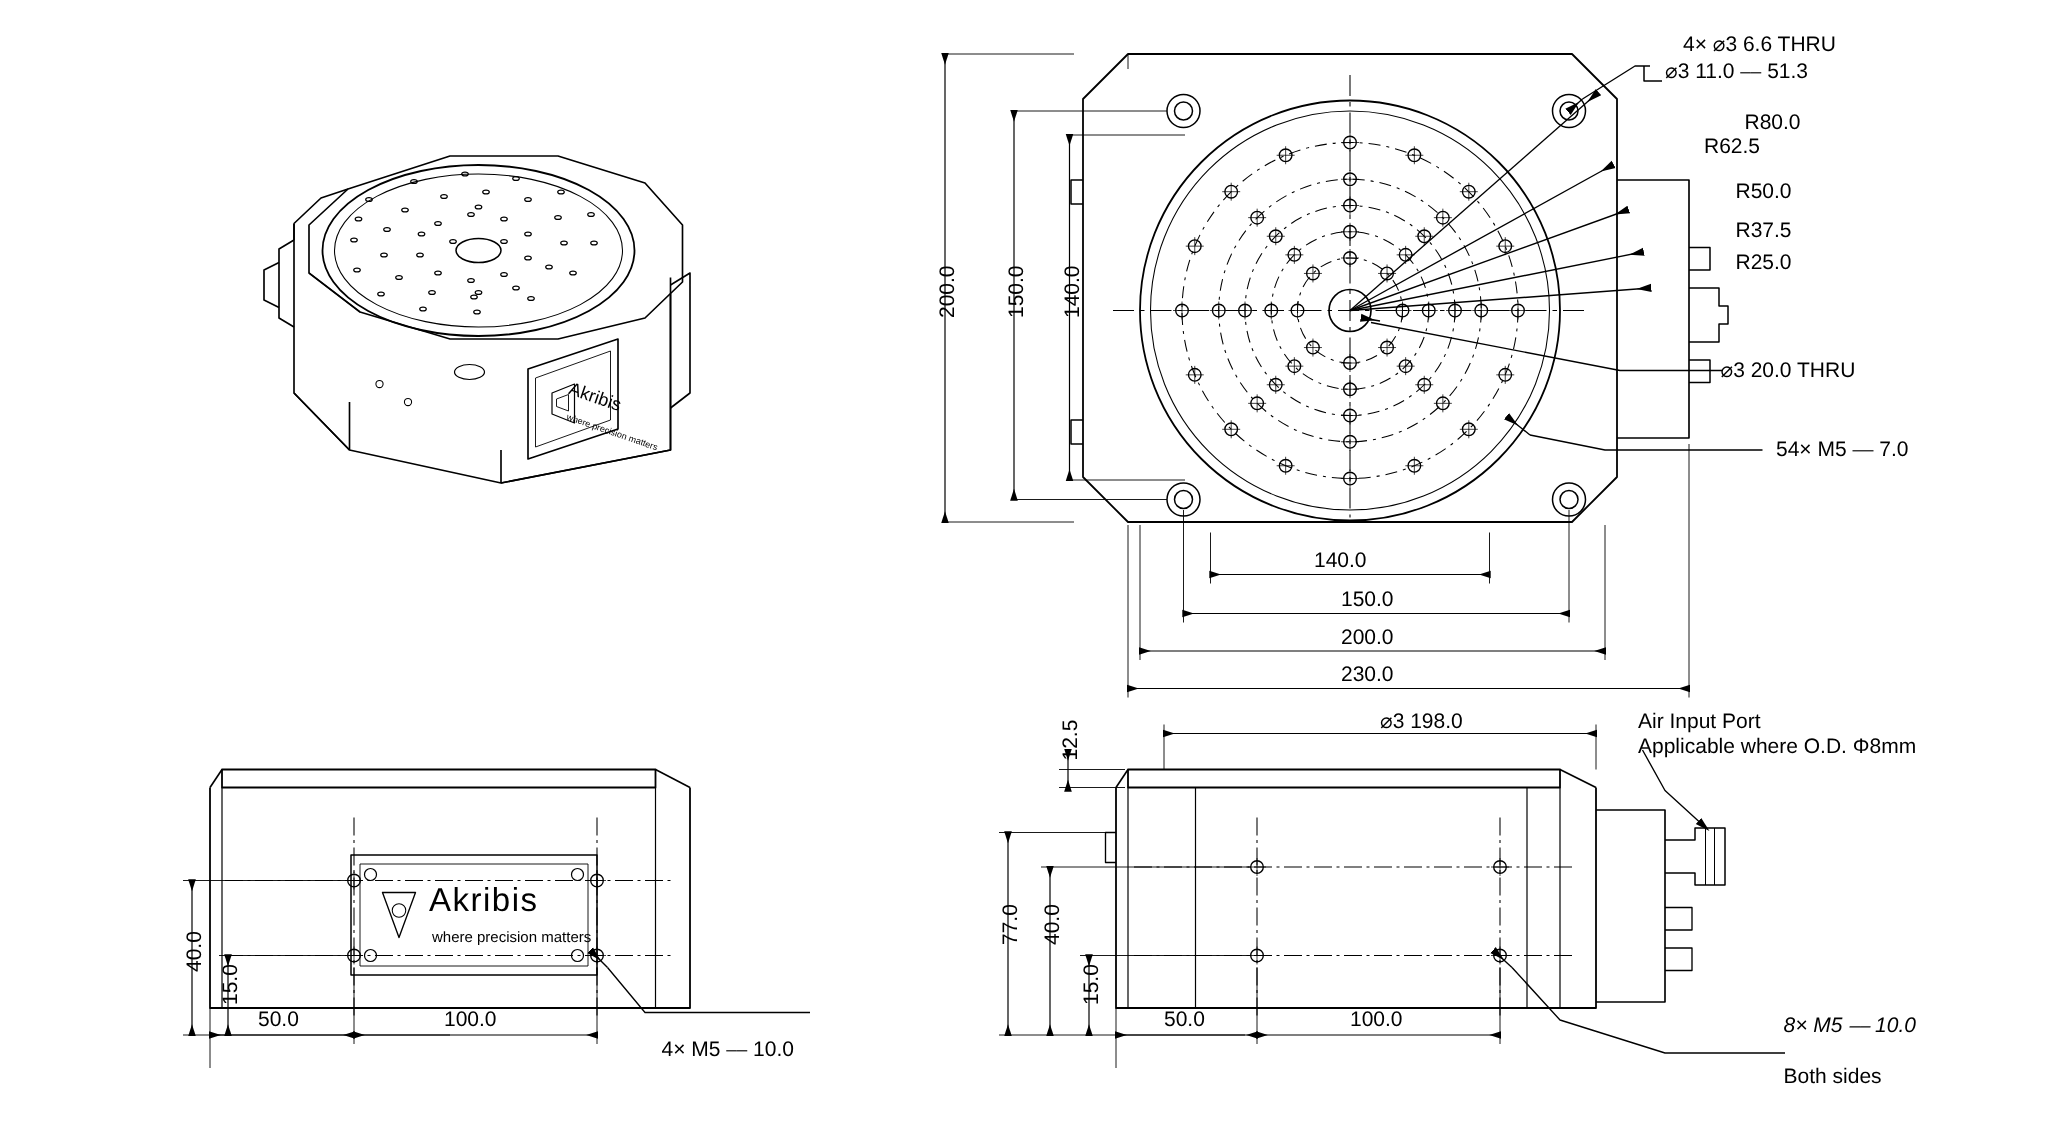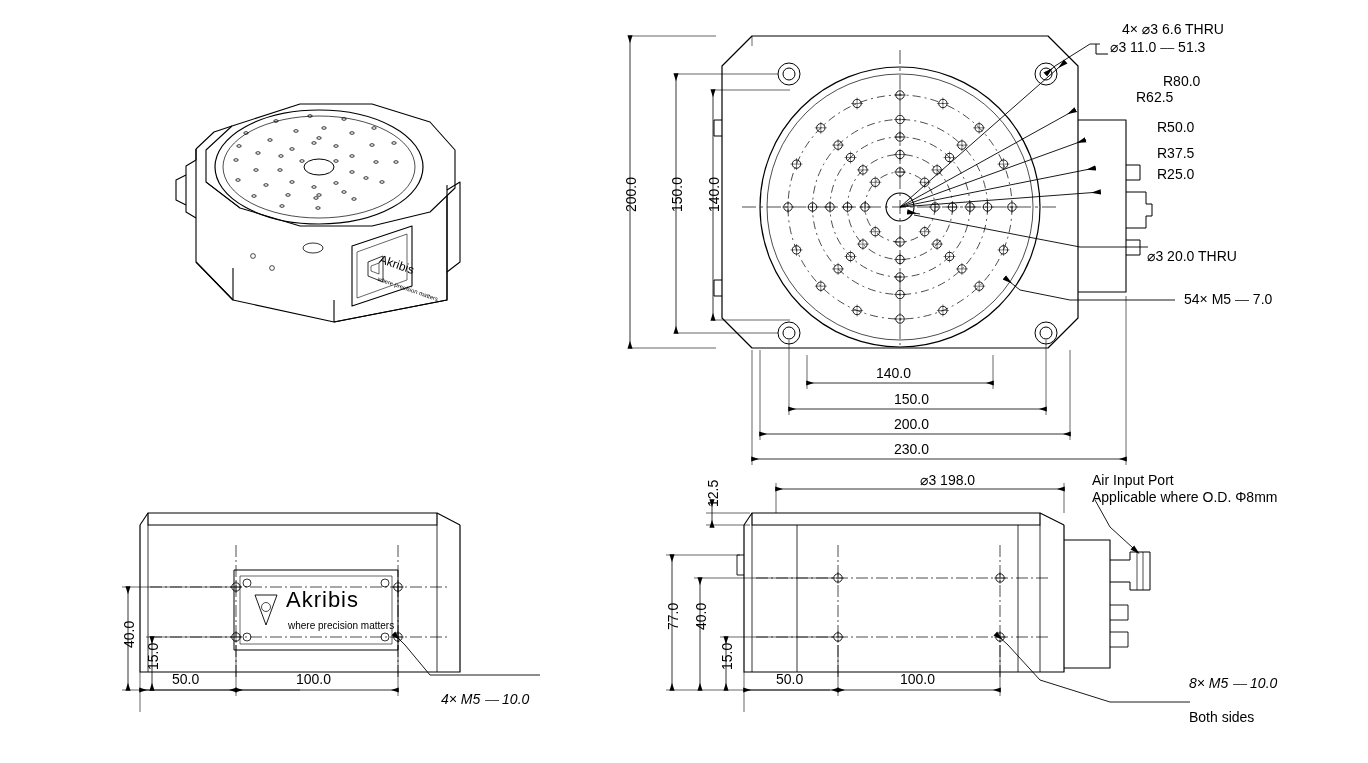--- a/index.html
+++ b/index.html
@@ -427,21 +427,21 @@
     </g>
   </svg>
 
   <div class="lbl" style="left:1122px; top:22px;">4× ⌀3 6.6 THRU</div>
   <div class="lbl" style="left:1110px; top:40px;">⌀3 11.0 ⎯⎯ 51.3</div>
   <div class="lbl" style="left:1132px; top:74px;margin-left:31px;">R80.0</div>
   <div class="lbl" style="left:1136px; top:90px;">R62.5</div>
   <div class="lbl" style="left:1157px; top:120px;">R50.0</div>
   <div class="lbl" style="left:1157px; top:146px;">R37.5</div>
   <div class="lbl" style="left:1157px; top:167px;">R25.0</div>
-  <div class="lbl" style="left:1147px; top:249px;text-align:right;">⌀3 20.0 THRU</div>
+  <div class="lbl" style="left:1147px; top:239px;text-align:right;">⌀3 20.0 THRU</div>
   <div class="lbl" style="left:1184px; top:292px;">54× M5 ⎯⎯ 7.0</div>
 
   <div class="lbl vert" style="left:624px; top:212px;">200.0</div>
   <div class="lbl vert" style="left:670px; top:212px;">150.0</div>
   <div class="lbl vert" style="left:707px; top:212px;">140.0</div>
 
   <div class="lbl" style="left:876px; top:366px;">140.0</div>
   <div class="lbl" style="left:894px; top:392px;">150.0</div>
   <div class="lbl" style="left:894px; top:417px;">200.0</div>
   <div class="lbl" style="left:894px; top:442px;">230.0</div>
@@ -456,21 +456,21 @@
   <div class="lbl vert" style="left:720px; top:670px;">15.0</div>
   <div class="lbl" style="left:776px; top:672px;">50.0</div>
   <div class="lbl" style="left:900px; top:672px;">100.0</div>
   <div class="lbl" style="left:1189px; top:676px;font-style:italic;">8× M5 ⎯⎯ 10.0</div>
   <div class="lbl" style="left:1189px; top:694px;margin-top:16px;">Both sides</div>
 
   <div class="lbl vert" style="left:122px; top:648px;">40.0</div>
   <div class="lbl vert" style="left:146px; top:670px;">15.0</div>
   <div class="lbl" style="left:172px; top:672px;">50.0</div>
   <div class="lbl" style="left:296px; top:672px;">100.0</div>
-  <div class="lbl" style="left:441px; top:692px;font-style:italic;">4× M5 ⎯⎯ 10.0</div>
+  <div class="lbl" style="left:441px; top:692px;">4× M5 ⎯⎯ 10.0</div>
 
   <div class="lbl" style="left:286px; top:592px; font-size:22px; letter-spacing:1px;">Akribis</div>
   <div class="lbl small" style="left:288px; top:618px; font-size:10px;">where precision matters</div>
 
   <div class="lbl" style="left:382px; top:252px; font-size:12px; transform:rotate(19deg); transform-origin:0 0;">Akribis</div>
   <div class="lbl" style="left:380px; top:272px; font-size:6px; transform:rotate(19deg); transform-origin:0 0;">where precision matters</div>
 
 </div>
 
 </body></html>

